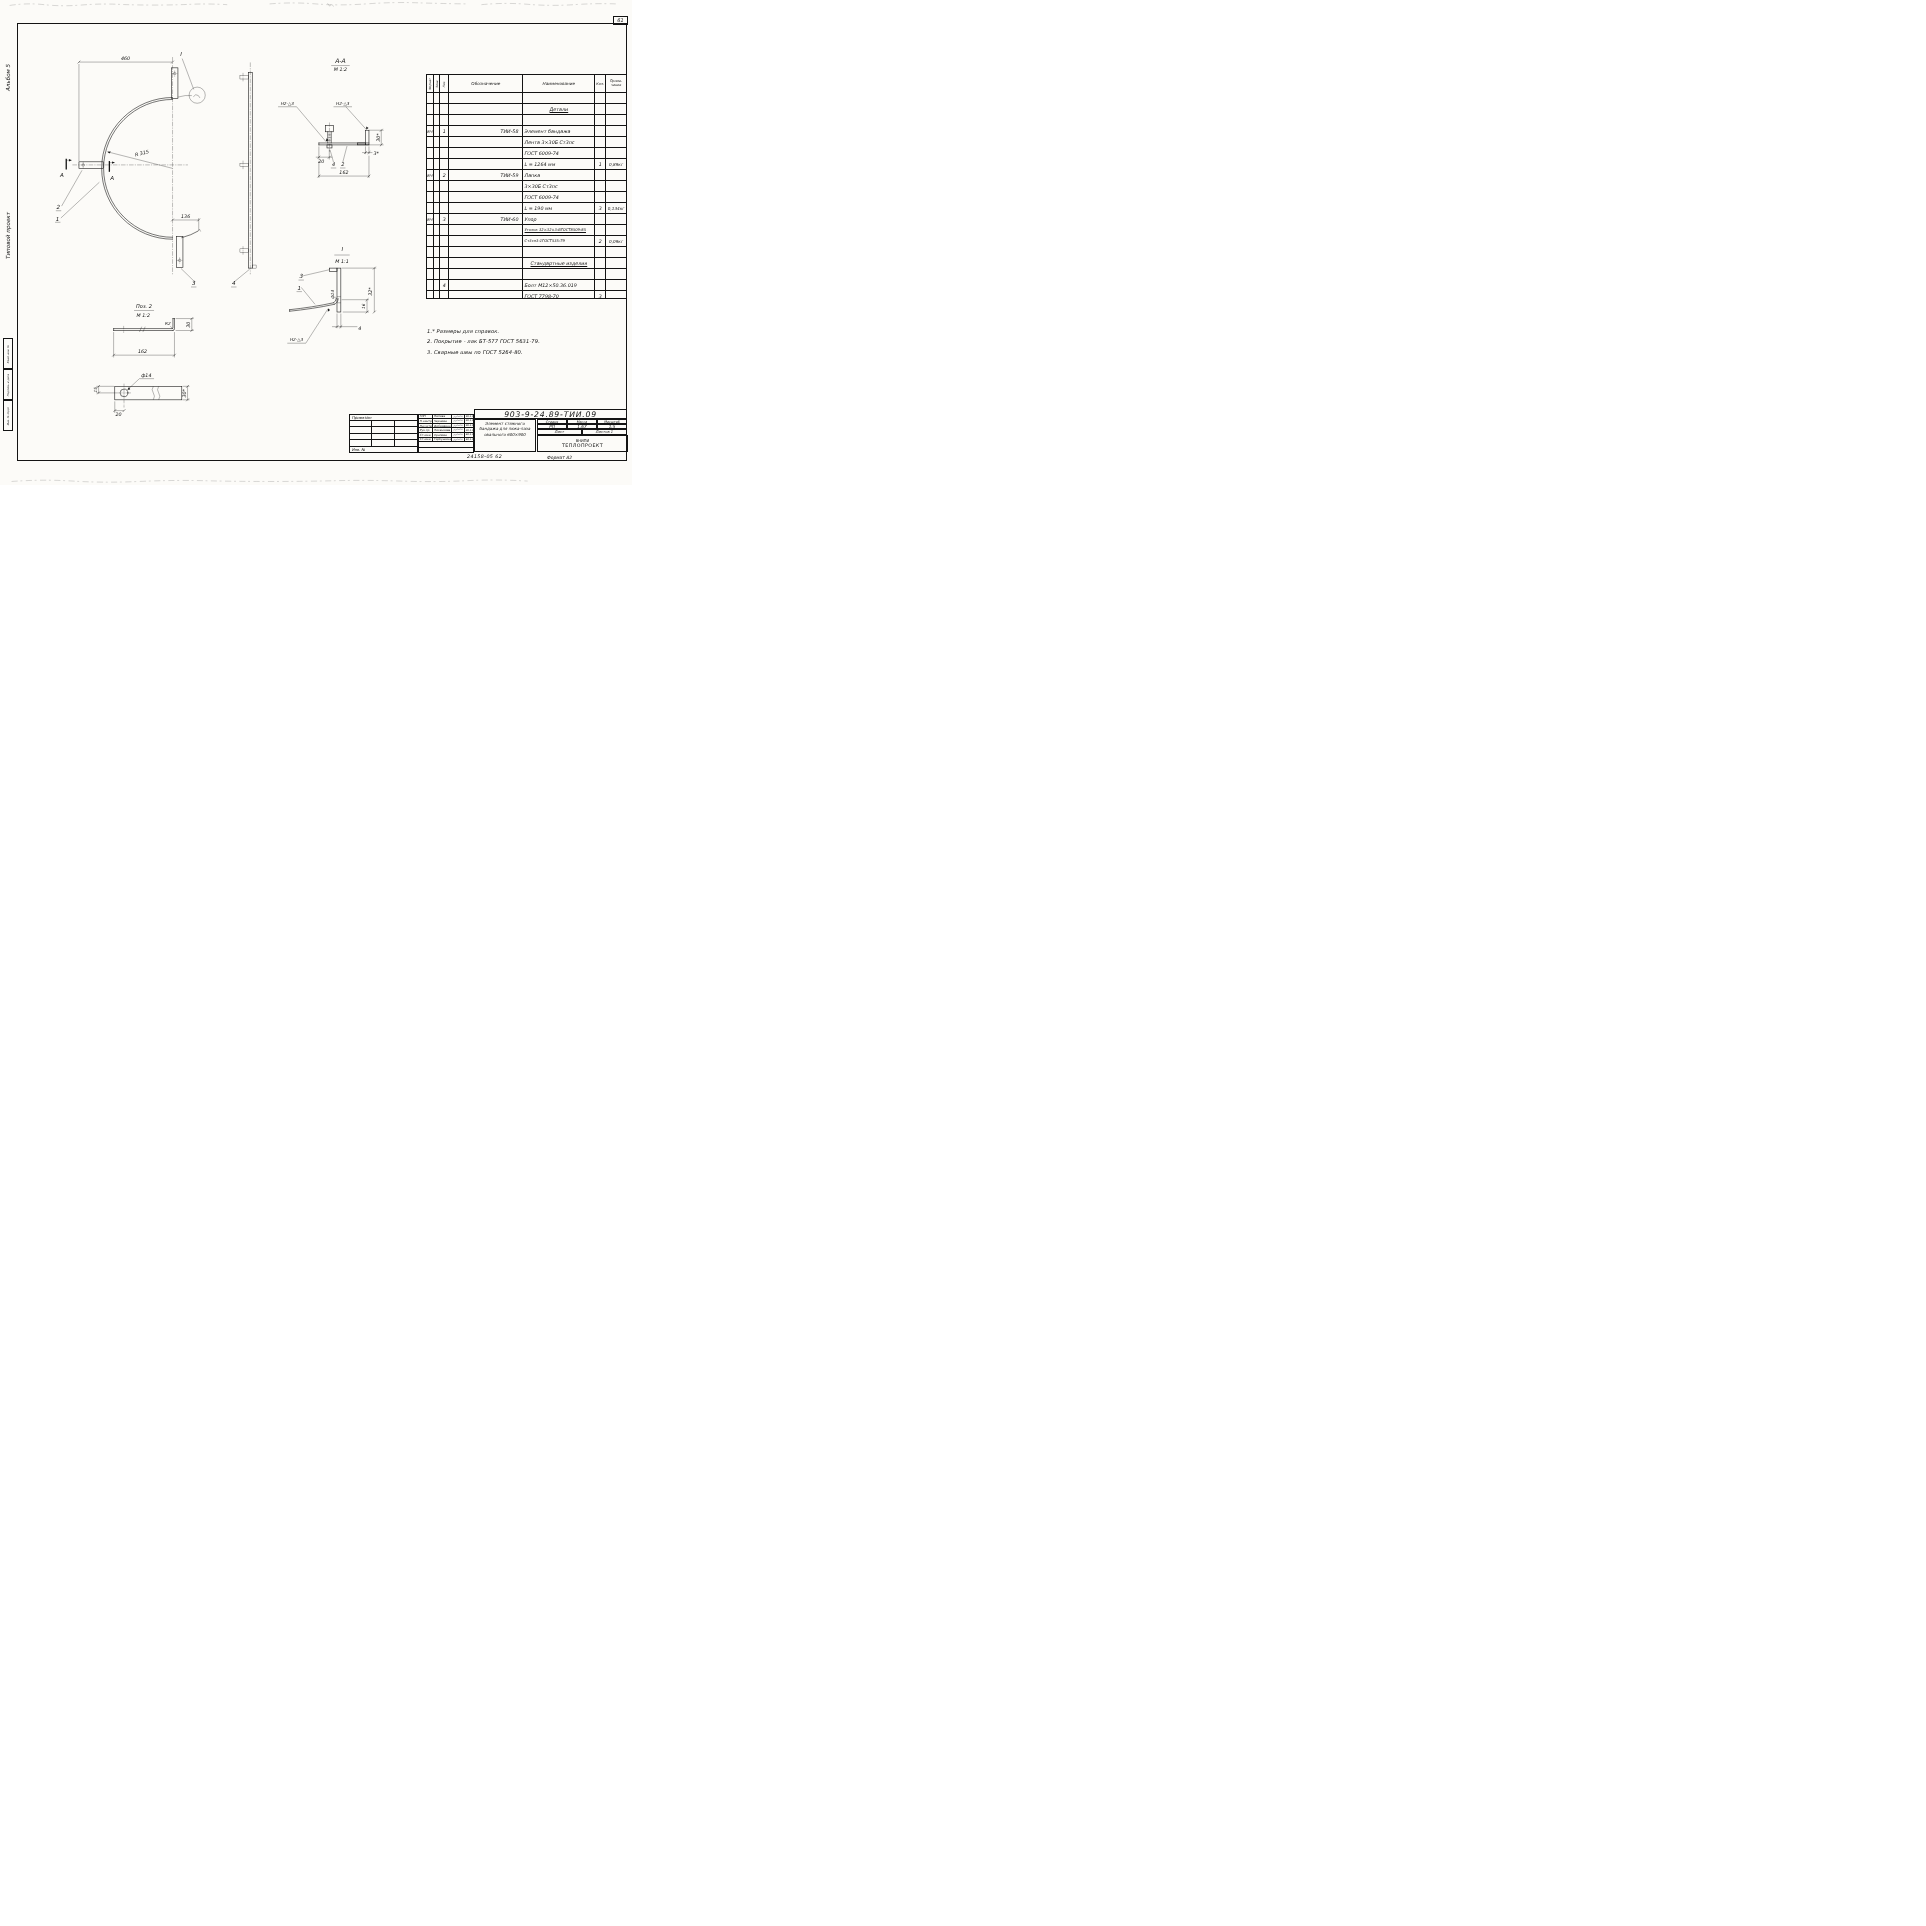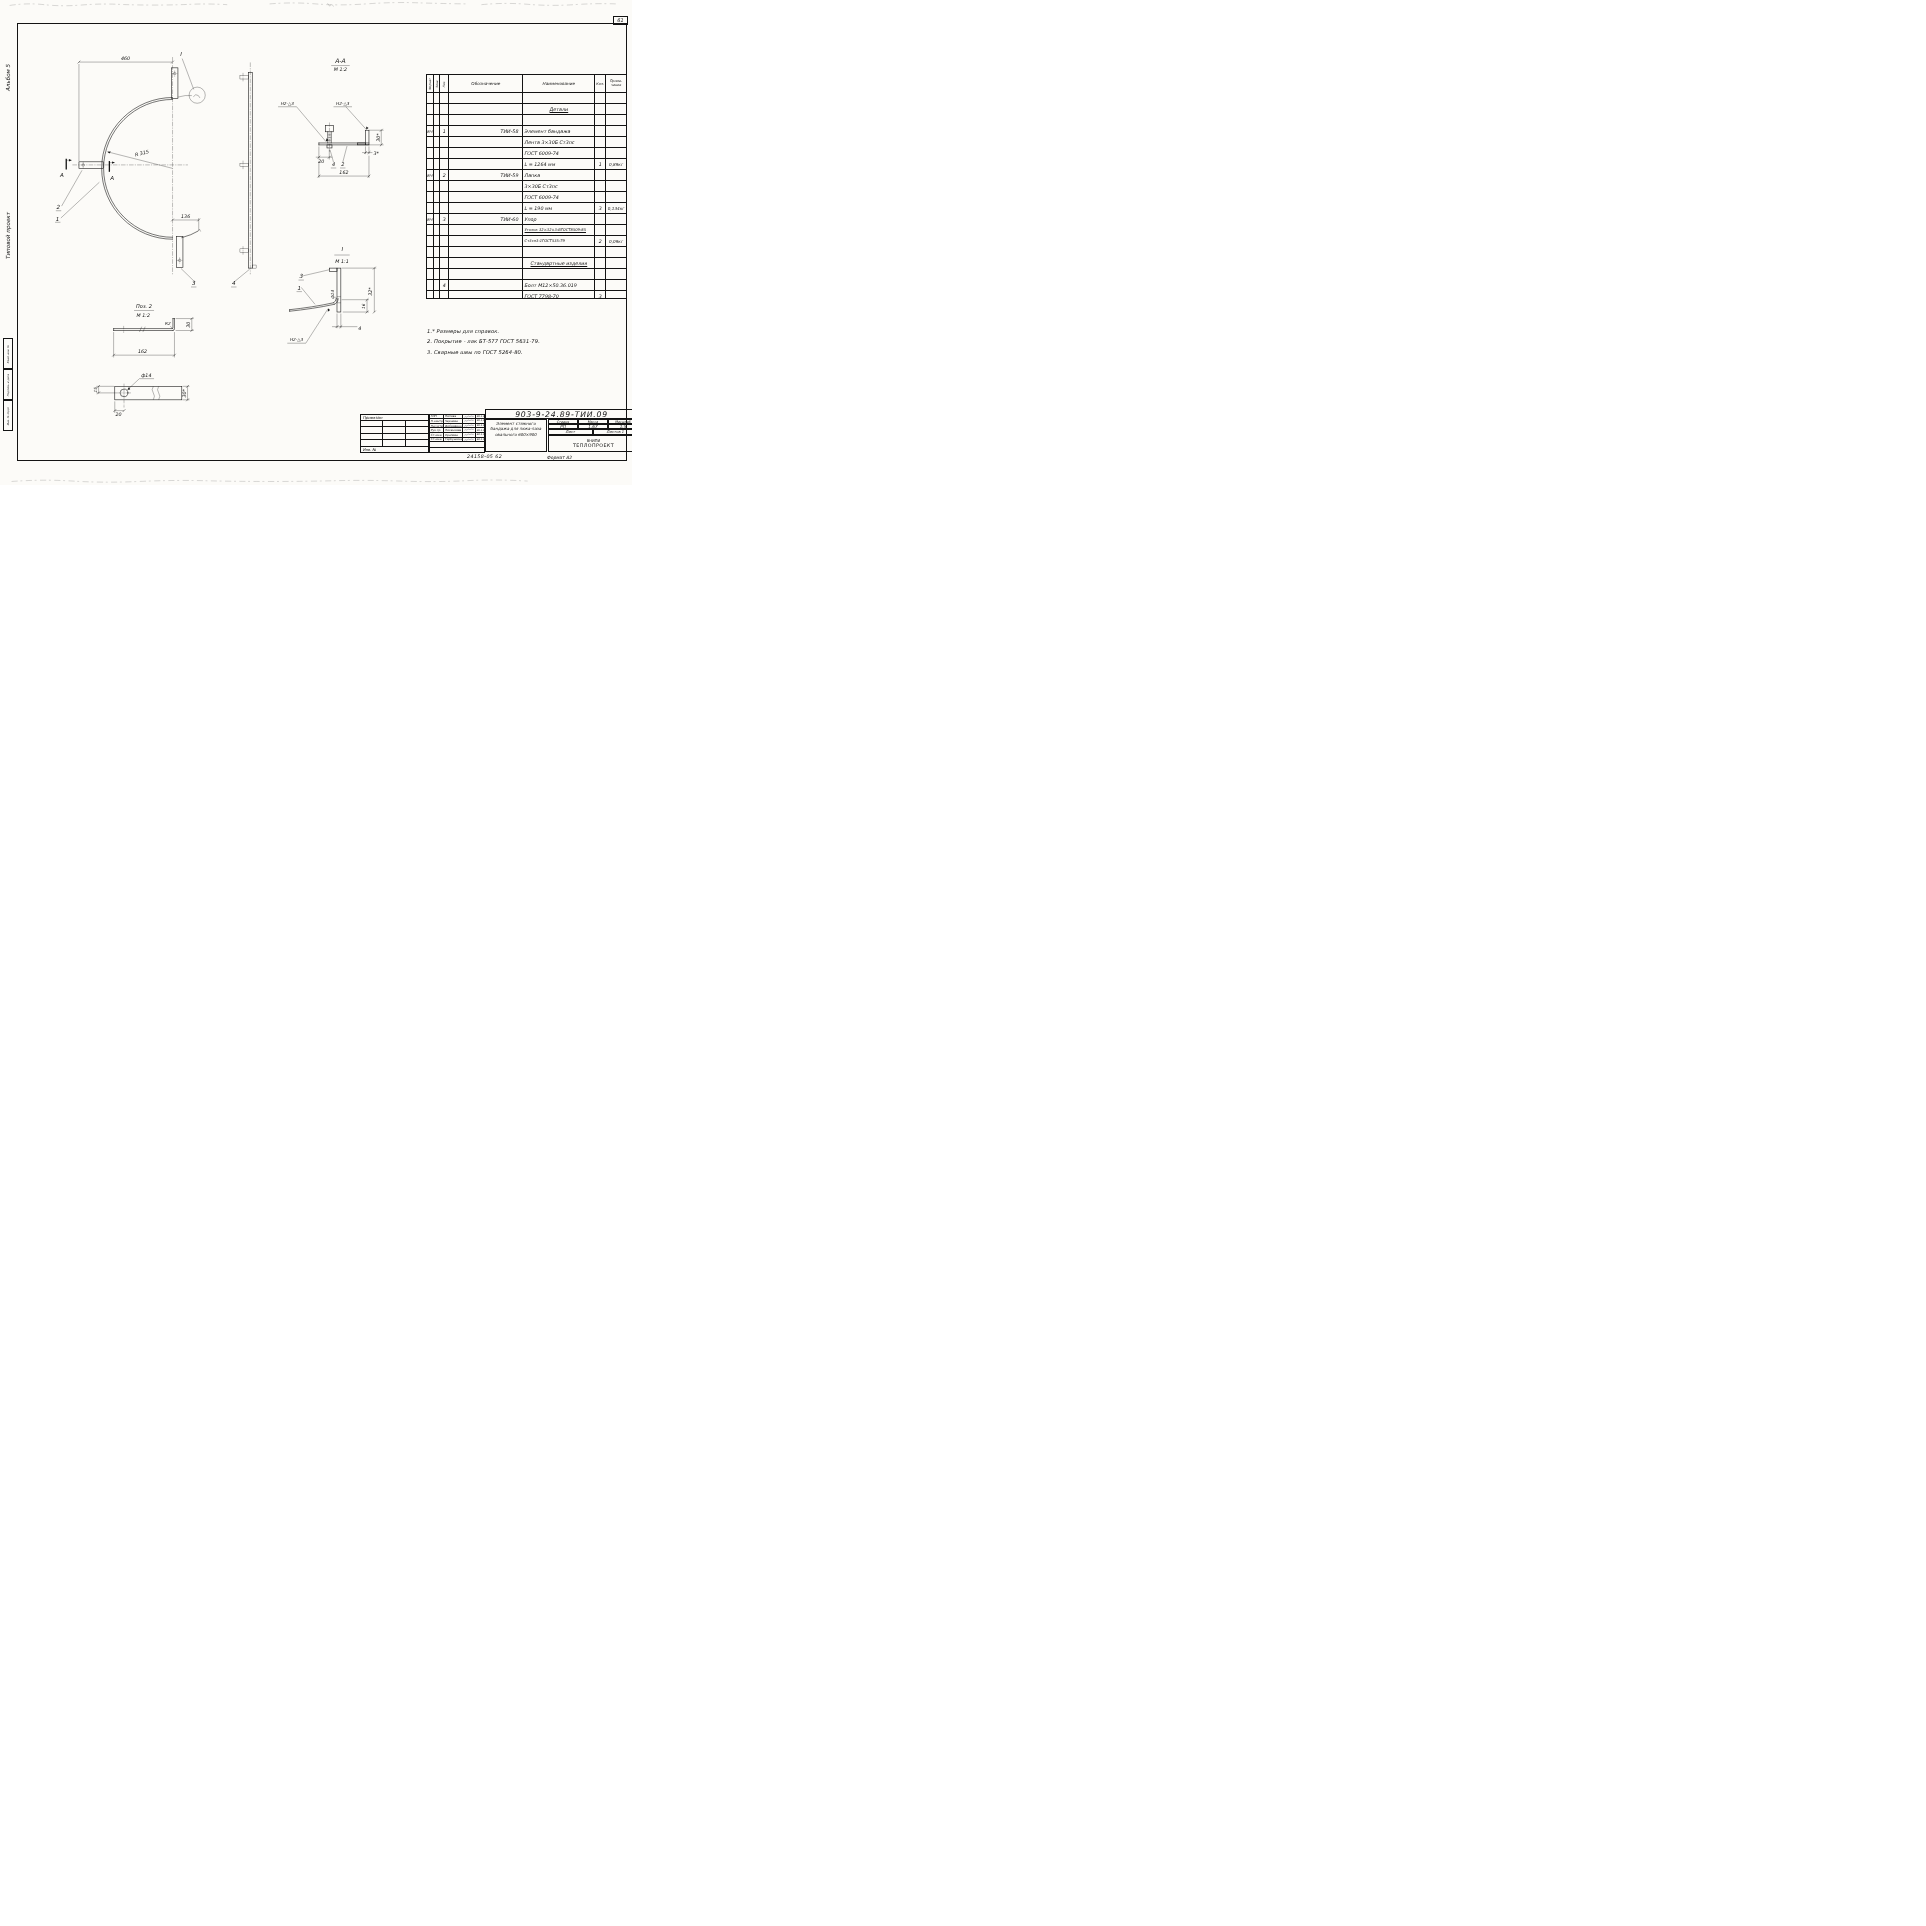--- a/index.html
+++ b/index.html
@@ -55,21 +55,21 @@
   .spec-row.sec .cell-n { justify-content:center; text-decoration:underline; }
   .spec-row.sm .cell-n, .spec-row.smu .cell-n { font-size:3.7px; }
   .spec-row.smu .cell-n { text-decoration:underline; }
 
   
   .notes { position:absolute; left:427px; top:326px; font-style:italic; font-size:5.2px;
            line-height:2.0; letter-spacing:0.1px; }
 
   
   .tblock { position:absolute; left:349px; top:409px; width:279px; height:43px; font-style:italic; }
-  .cb { position:absolute; border:0.4px solid #141414; box-sizing:border-box; overflow:hidden;margin-left:11px; }
+  .cb { position:absolute; border:0.4px solid #141414; box-sizing:border-box; overflow:hidden; }
   .tb-num { left:125px; top:0; width:153px; height:10px; display:flex; align-items:center;
             justify-content:center; font-size:7.7px; letter-spacing:0.8px; }
   .tb-title { left:125px; top:10px; width:62px; height:33px; font-size:4px; text-align:center;
               padding:1.2px 0.8px; line-height:1.3; display:flex; align-items:flex-start; justify-content:center; }
   .tb-h { display:flex; align-items:center; justify-content:center; font-size:3.3px; }
   .tb-v { display:flex; align-items:center; justify-content:center; font-size:4.2px; }
   .tb-org { left:188px; top:26px; width:91px; height:17.3px; display:flex; flex-direction:column;
             align-items:center; justify-content:center; font-style:normal; }
   .tb-org .l1 { font-size:3.7px; } .tb-org .l2 { font-size:4.8px; letter-spacing:0.4px; }
   .sigblock { left:69px; top:4.6px; width:56px; height:39px; border:0.4px solid #141414; }

